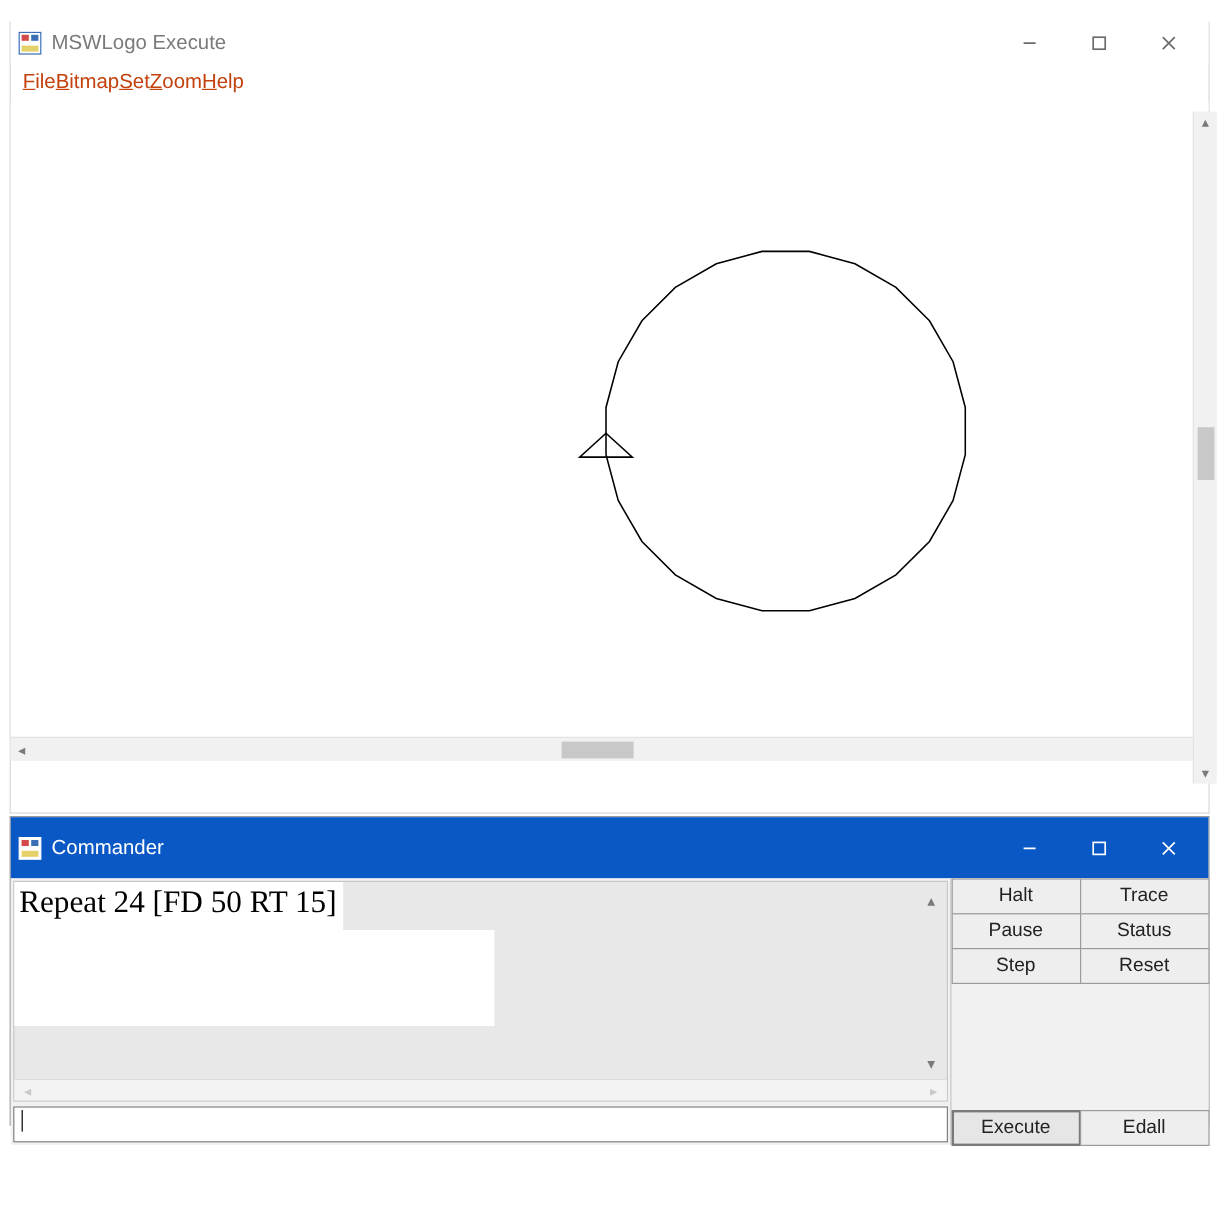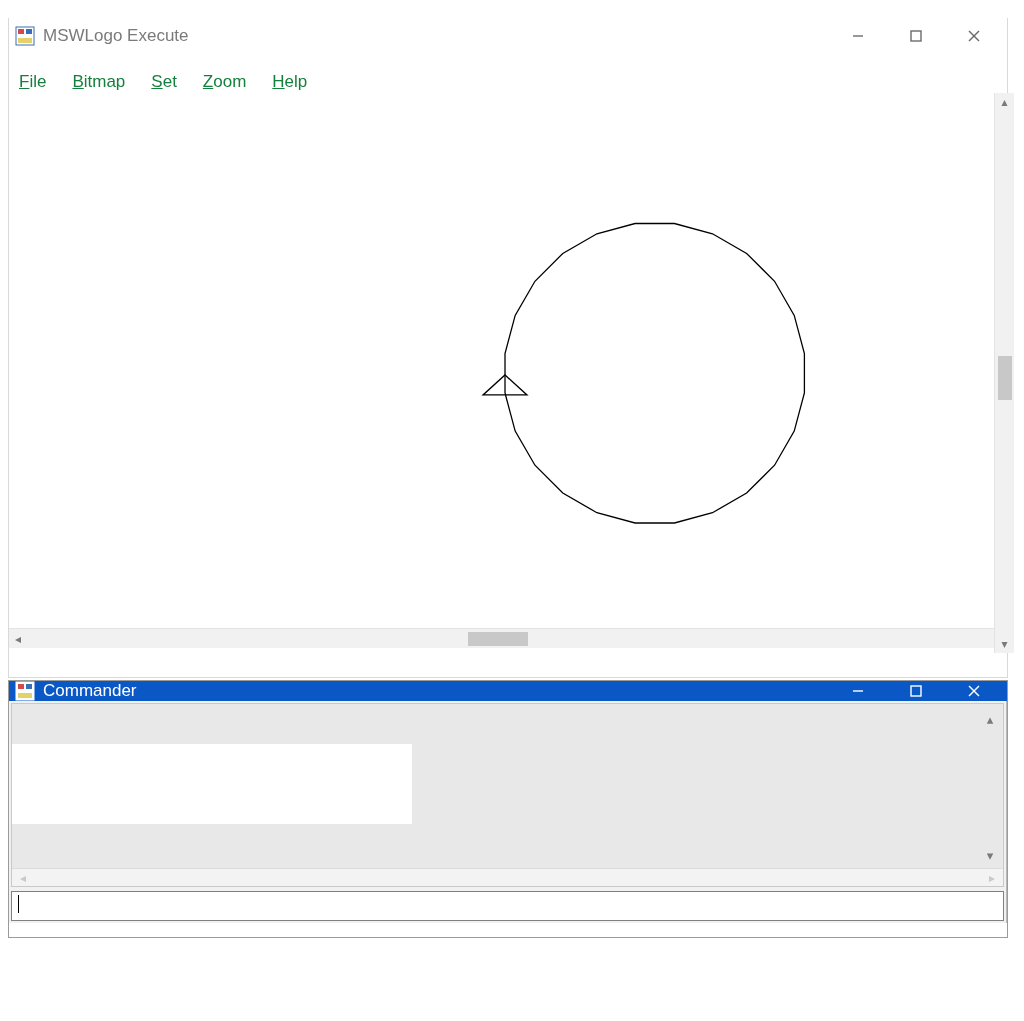--- a/index.html
+++ b/index.html
@@ -41,25 +41,24 @@
   .win-btn {
     width: 58px; height: 34px;
     display: flex; align-items: center; justify-content: center;
     color: #6b6b6b;
   }
   .app-icon {
     width: 20px; height: 20px;
     display: inline-flex; align-items: center; justify-content: center;
   }
   .menubar {
-    display: flex; gap: 26px;
+    display: flex; 
     padding: 4px 10px 6px 10px;
     font-size: 17px;
-    color: #15803d;
-    margin-top: 14px;
+    color: #c2410c;
   }
   .menubar .menu-item {
     cursor: default;
   }
   .menubar .mnemonic { text-decoration: underline; }
 
   .canvas-area {
     position: relative;
     width: 100%;
     height: 550px;
@@ -120,21 +119,21 @@
   }
 
   
   .commander {
     left: 8px; top: 680px;
     width: 1000px; height: 258px;
     border: 1px solid #9b9b9b;
   }
   .cmd-titlebar {
     display: flex; align-items: center;
-    height: 20px;
+    height: 51px;
     padding: 0 4px 0 6px;
     background: #0958c5;
     color: #ffffff;
   }
   .cmd-titlebar .app-title {
     margin-left: 8px;
     font-size: 17px;
   }
   .cmd-titlebar .win-btn { color: #ffffff; }
   .cmd-body {
@@ -324,27 +323,43 @@
             <line x1="12" y1="2" x2="2" y2="12" stroke="#ffffff" stroke-width="1.4"></line>
           </svg>
       </div>
     </div>
   </div>
 
   <div class="cmd-body">
     <div class="cmd-left">
       <div class="history">
         <div class="history-white2"></div>
+        <div class="history-text">Repeat 24 [FD 50 RT 15]</div>
         <div class="v-arrow up">▴</div>
         <div class="v-arrow down">▾</div>
         <div class="hbar">
           <div class="h-arrow left">◂</div>
           <div class="h-arrow right">▸</div>
         </div>
       </div>
       <div class="cmd-input">
         <span class="caret"></span>
         <span></span>
       </div>
     </div>
 
+    <div class="cmd-right">
+      <div class="btn-grid">
+        <div class="logo-btn">Halt</div>
+        <div class="logo-btn">Trace</div>
+        <div class="logo-btn">Pause</div>
+        <div class="logo-btn">Status</div>
+        <div class="logo-btn">Step</div>
+        <div class="logo-btn">Reset</div>
+      </div>
+      <div class="spacer"></div>
+      <div class="bottom-row">
+        <div class="logo-btn exec">Execute</div>
+        <div class="logo-btn">Edall</div>
+      </div>
+    </div>
   </div>
 </div>
 
 </body></html>

